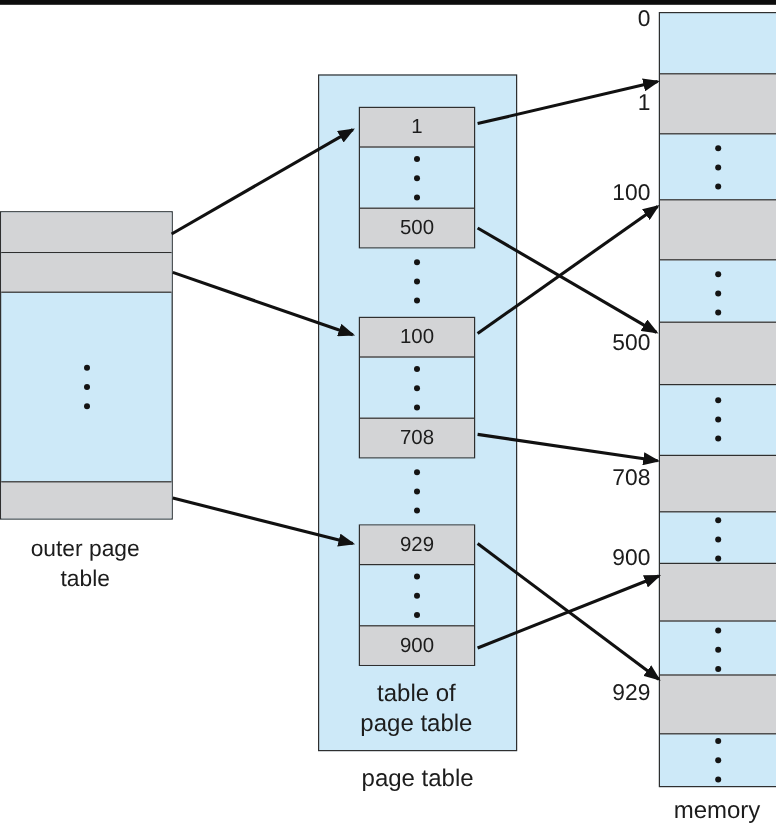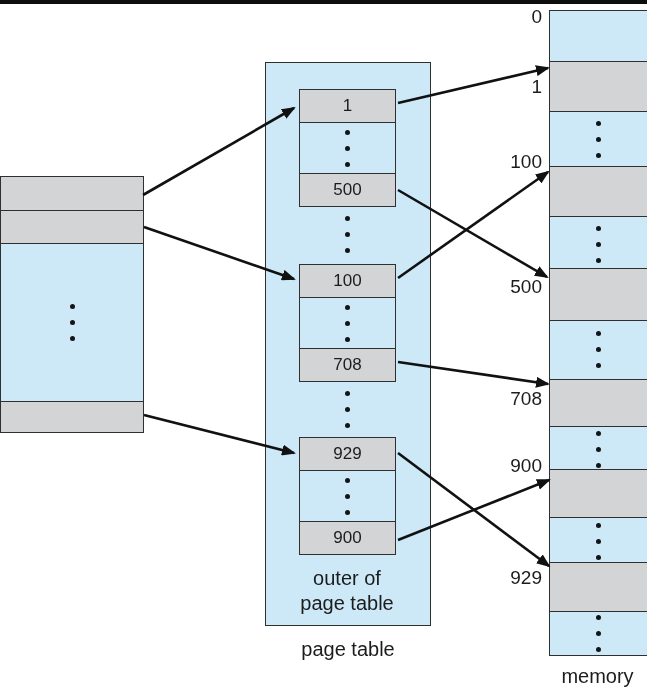--- a/index.html
+++ b/index.html
@@ -91,20 +91,24 @@
     <div class="ot-gray ot-r2"></div>
     <div class="ot-blue">
       <div class="dots">
         <div class="dot"></div>
         <div class="dot"></div>
         <div class="dot"></div>
       </div>
     </div>
     <div class="ot-gray ot-r3"></div>
   </div>
+  <div class="caption outer-caption">
+    <div>outer page</div>
+    <div>table</div>
+  </div>
 
   <div class="pt-panel">
 
     <div class="pt-block blockA">
       <div class="pt-cell pt-top">1</div>
       <div class="pt-cell pt-mid">
         <div class="dots">
           <div class="dot"></div>
           <div class="dot"></div>
           <div class="dot"></div>
@@ -143,21 +147,21 @@
         <div class="dots">
           <div class="dot"></div>
           <div class="dot"></div>
           <div class="dot"></div>
         </div>
       </div>
       <div class="pt-cell pt-bot">900</div>
     </div>
 
     <div class="caption pt-inner-caption">
-      <div>outer of</div>
+      <div>table of</div>
       <div>page table</div>
     </div>
   </div>
   <div class="caption pt-caption">page table</div>
 
   <div class="mem-panel">
     <div class="mem-row m1"></div>
     <div class="mem-row m100"></div>
     <div class="mem-row m500"></div>
     <div class="mem-row m708"></div>

